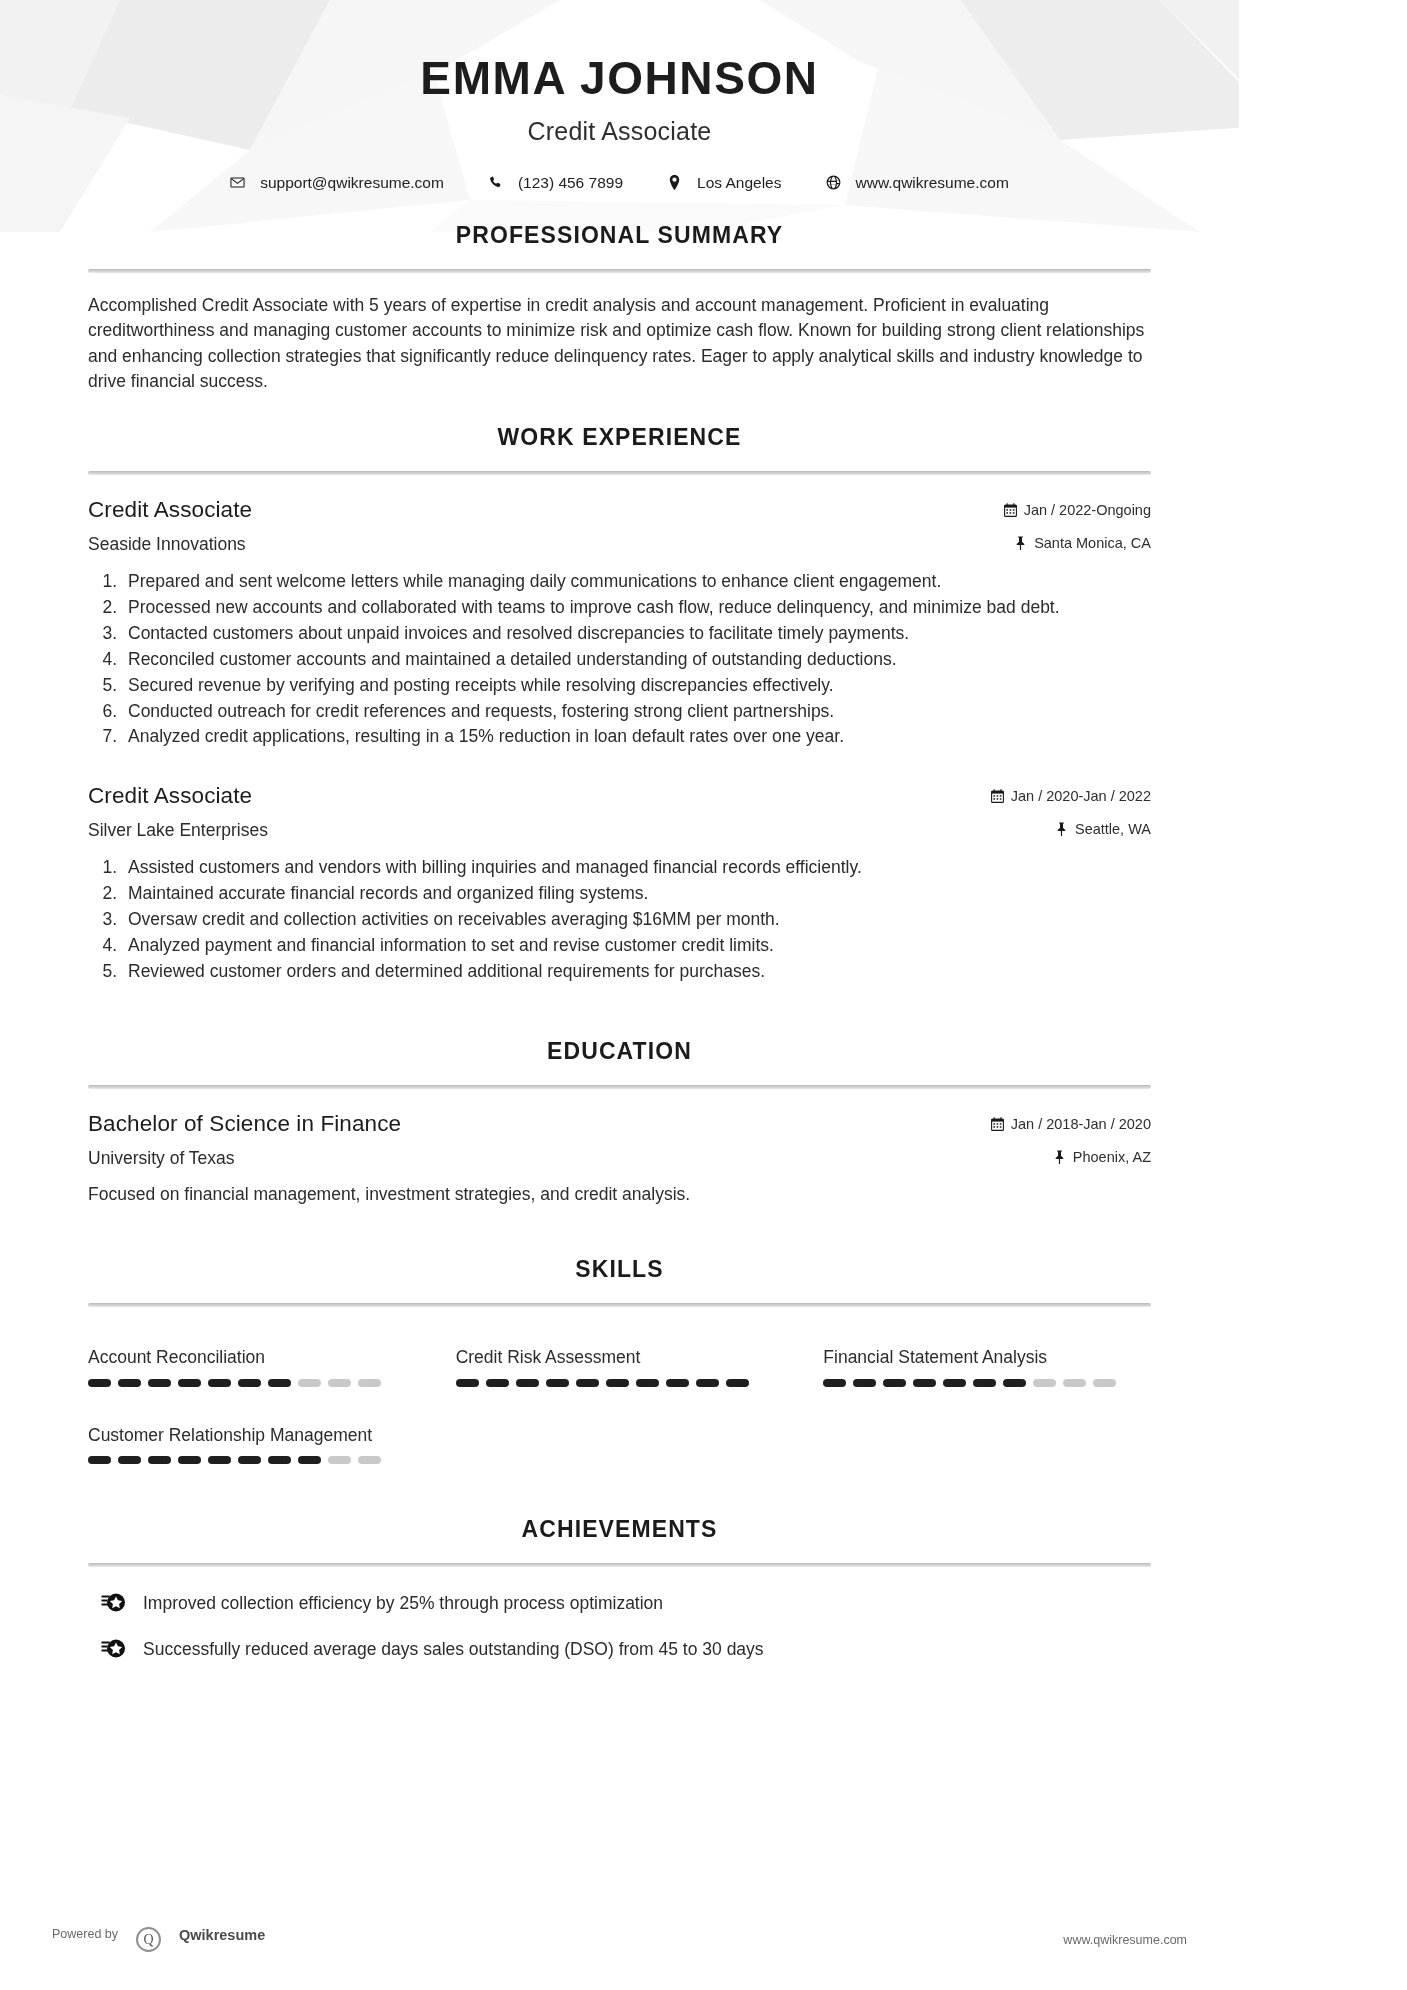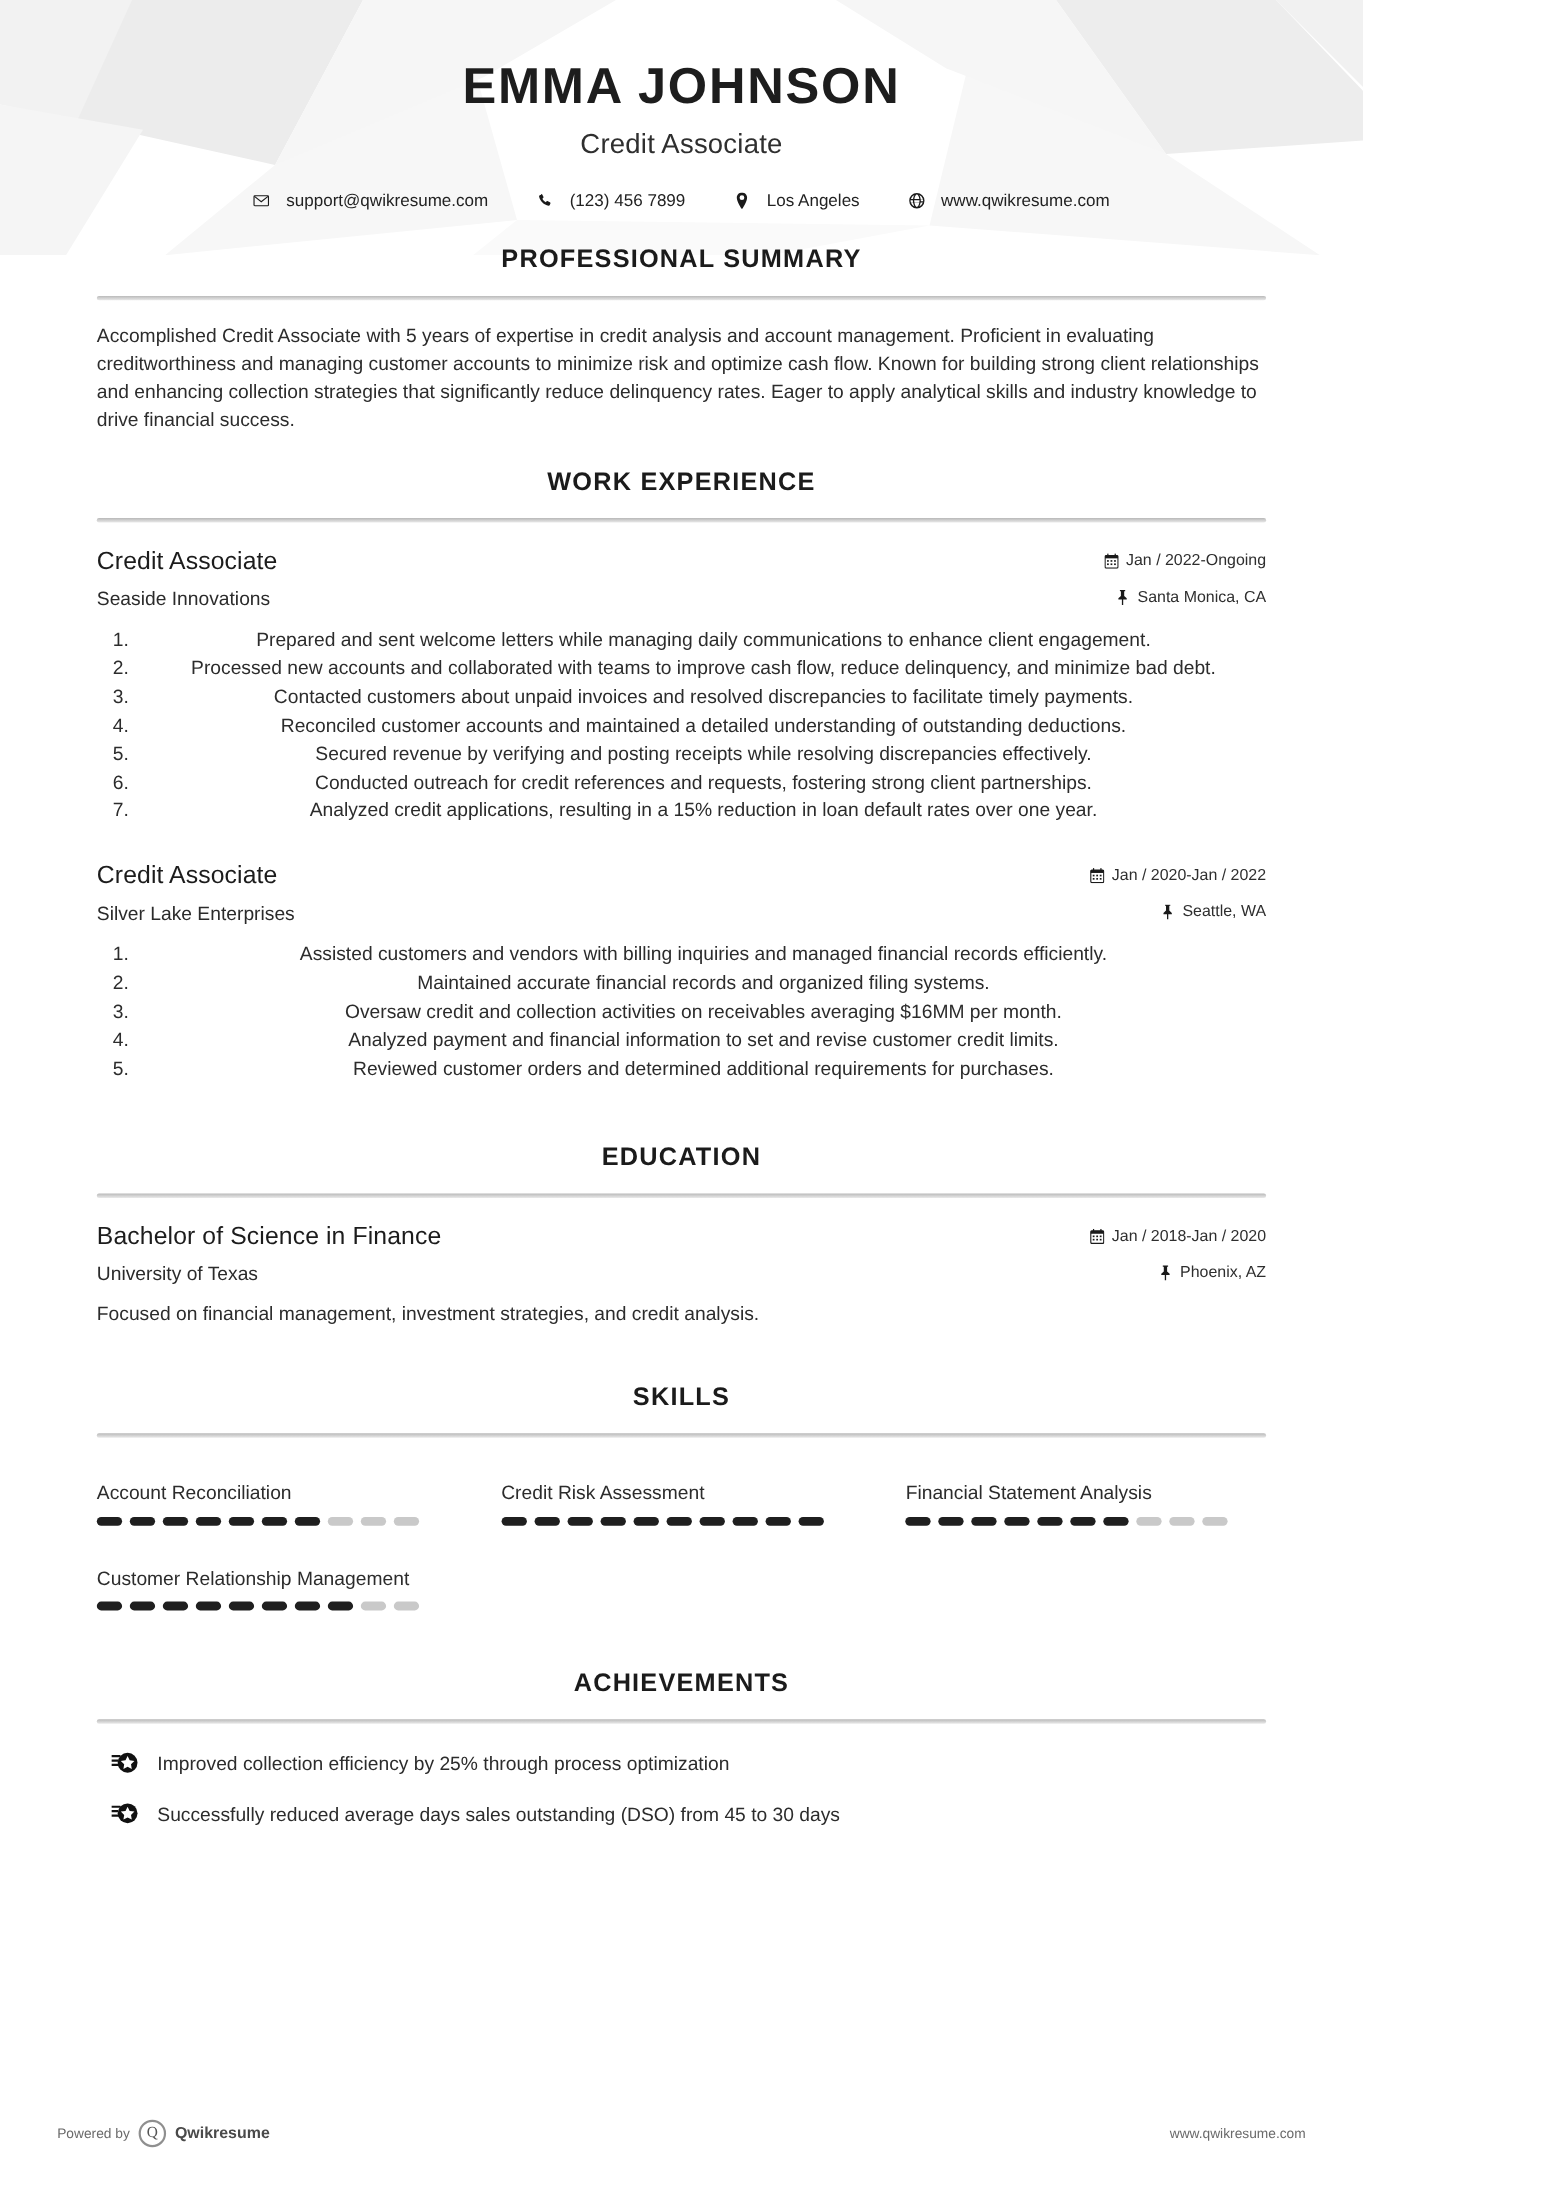--- a/index.html
+++ b/index.html
@@ -148,21 +148,20 @@
     margin:14px 0 0 0;
     padding-left:34px;
     list-style-position:outside;
   }
   .bullets li {
     font-size:17.5px;
     line-height:1.42;
     color:#2c2c2c;
     padding-left:6px;
     margin-bottom:1px;
-    text-align:center;
   }
   .edu-desc {
     font-size:17.5px;
     color:#2c2c2c;
     margin-top:13px;
     line-height:1.42;
   }
 
   
   .skills-grid {
@@ -222,22 +221,22 @@
     left:0; right:0;
     bottom:38px;
     padding:0 52px;
     display:flex;
     justify-content:space-between;
     align-items:center;
     z-index:2;
   }
   .brand {
     display:flex;
-    align-items:center;
-    gap:8px;
+    align-items:flex-start;
+    gap:18px;
   }
   .powered {
     font-size:12.5px;
     color:#6a6a6a;
   }
   .qmark {
     width:25px; height:25px;
     border-radius:50%;
     border:2px solid #8f8f8f;
     display:flex;

